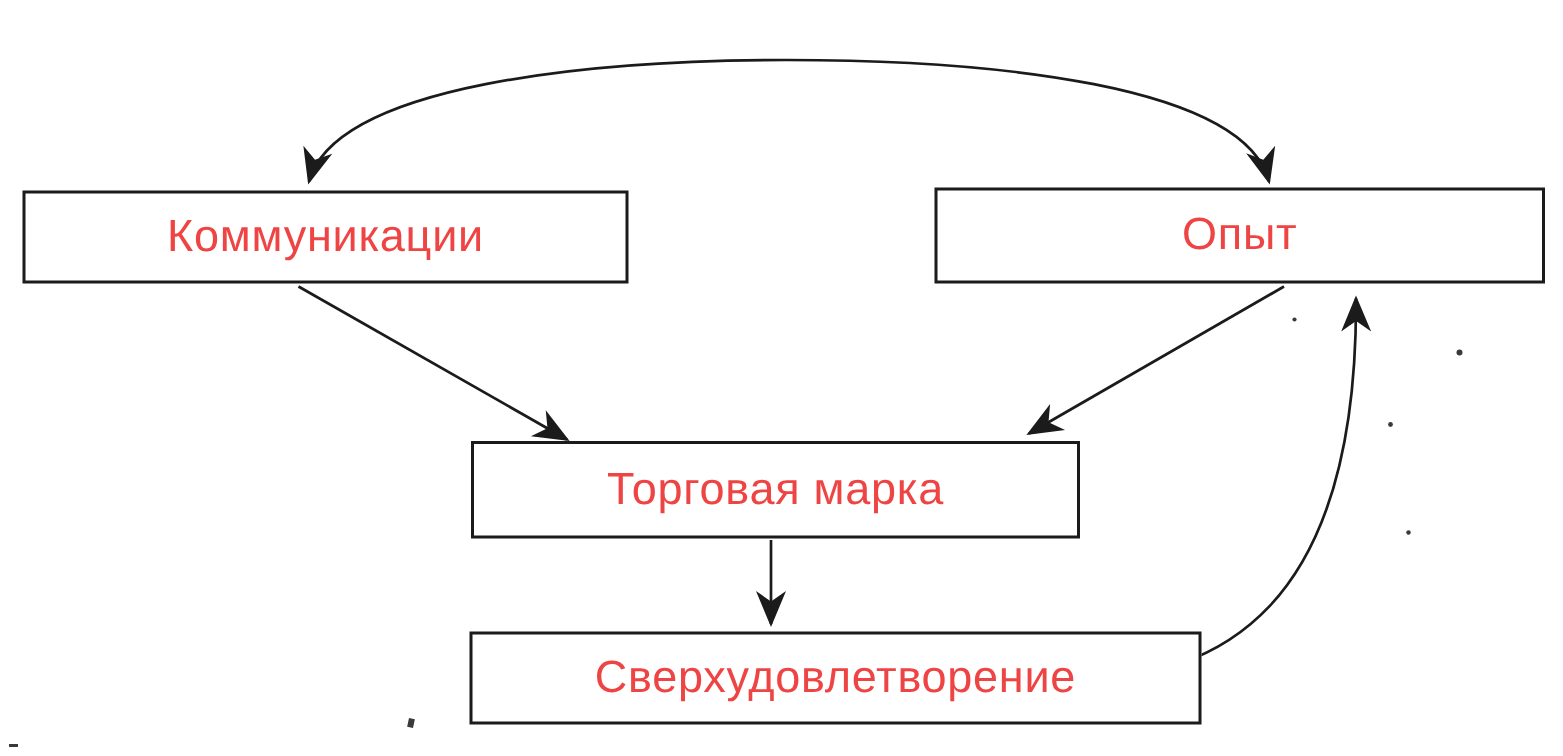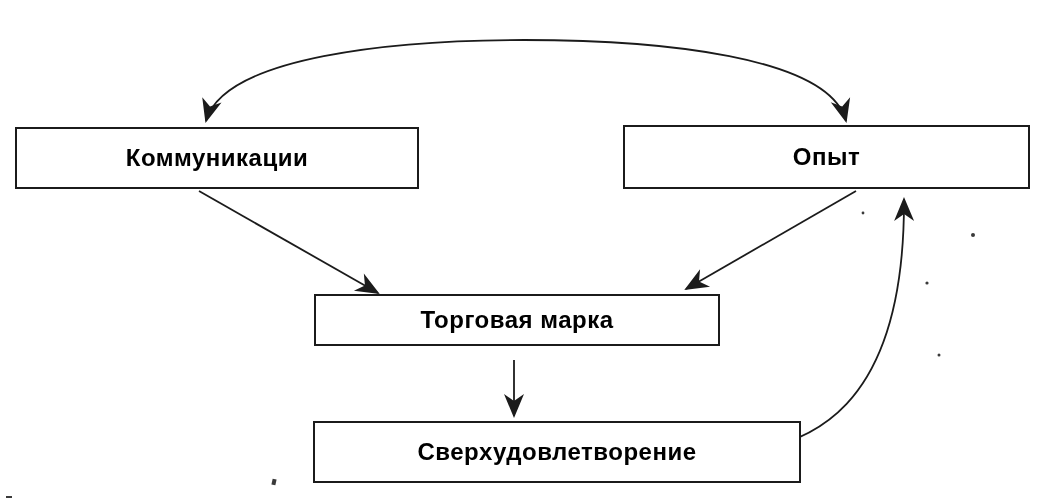--- a/index.html
+++ b/index.html
@@ -25,29 +25,28 @@
   .node {
     position: absolute;
     box-sizing: border-box;
     border: 2px solid #1b1b1b;
     background: #ffffff;
     display: flex;
     align-items: center;
     justify-content: center;
   }
   .node-label {
-    font-size: 24px;
+    font-size: 30px;
     letter-spacing: 0.5px;
-    color: #000000;
+    color: #ef4444;
     white-space: nowrap;
-    font-weight: bold;
   }
   .node-communications { left: 15px;  top: 127px; width: 404px; height: 62px; }
   .node-experience     { left: 623px; top: 125px; width: 407px; height: 64px; }
-  .node-brand          { left: 314px; top: 294px; width: 406px; height: 52px; }
+  .node-brand          { left: 314px; top: 294px; width: 406px; height: 65px; }
   .node-oversatisfaction { left: 313px; top: 421px; width: 488px; height: 62px; }
 </style>
 </head>
 <body>
 
 <div class="canvas">
 
   <svg class="edges-layer" width="1042" height="504" viewBox="0 0 1042 504" xmlns="http://www.w3.org/2000/svg">
     <defs>
       <marker id="ah" markerUnits="userSpaceOnUse" markerWidth="30" markerHeight="26" refX="24" refY="13" orient="auto-start-reverse">

